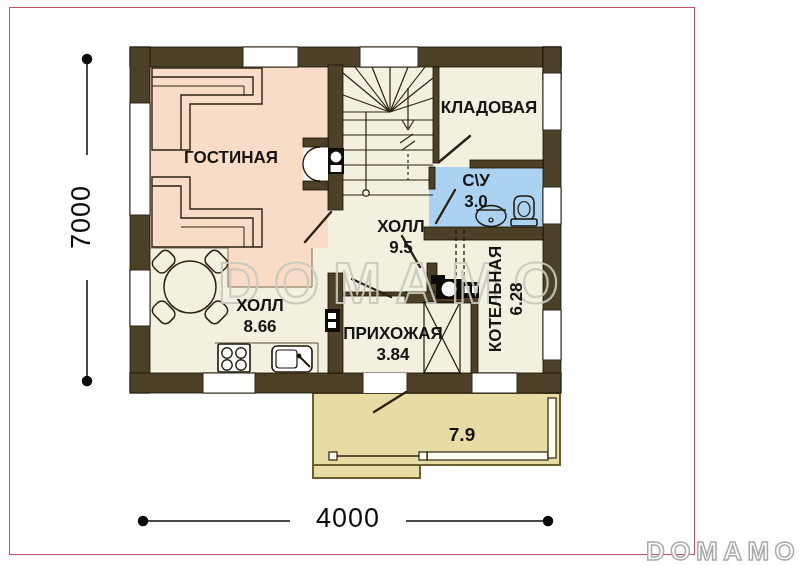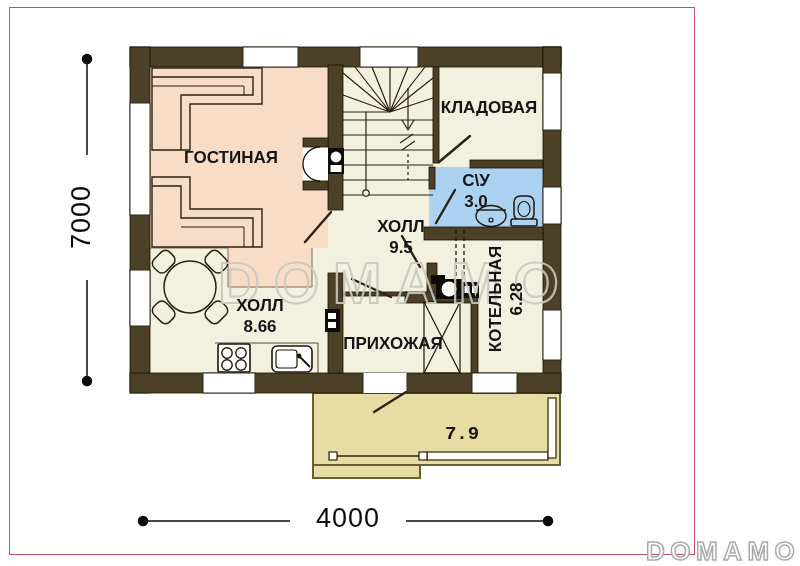--- a/index.html
+++ b/index.html
@@ -7,21 +7,21 @@
          font-family:"Liberation Sans",sans-serif;}
   .red-border{position:absolute;left:9px;top:7px;width:684px;height:546px;
               border:1.5px solid #c05063;pointer-events:none;}
   .plan-svg{position:absolute;left:0;top:0;width:800px;height:566px;}
   .rlabel{position:absolute;transform:translate(-50%,-50%);text-align:center;
           font-weight:bold;font-size:17px;line-height:1.25;color:#141414;white-space:nowrap;}
   .rlabel.rot{transform:translate(-50%,-50%) rotate(-90deg);}
   .dim{position:absolute;transform:translate(-50%,-50%);font-weight:400;font-size:27px;
        color:#0b0b0b;letter-spacing:1px;white-space:nowrap;}
   .dim.rot{transform:translate(-50%,-50%) rotate(-90deg);}
-  .terr{font-size:19px;font-family:Liberation Mono, monospace;}
+  .terr{font-size:19px;}
 </style>
 </head>
 <body>
 
 <div class="stage">
 
   <div class="red-border"></div>
 
   <svg class="plan-svg" viewBox="0 0 800 566">
 
@@ -216,20 +216,21 @@
   <div class="rlabel" style="left:401px;top:237px">
     <div>ХОЛЛ</div>
     <div>9.5</div>
   </div>
   <div class="rlabel" style="left:260px;top:316px">
     <div>ХОЛЛ</div>
     <div>8.66</div>
   </div>
   <div class="rlabel" style="left:393px;top:344px">
     <div>ПРИХОЖАЯ</div>
+    <div>3.84</div>
   </div>
   <div class="rlabel rot" style="left:506px;top:299px">
     <div>КОТЕЛЬНАЯ</div>
     <div>6.28</div>
   </div>
   <div class="rlabel terr" style="left:462px;top:435px">7.9</div>
 
   <div class="dim rot" style="left:81px;top:217px">7000</div>
   <div class="dim" style="left:348px;top:518px">4000</div>
 

